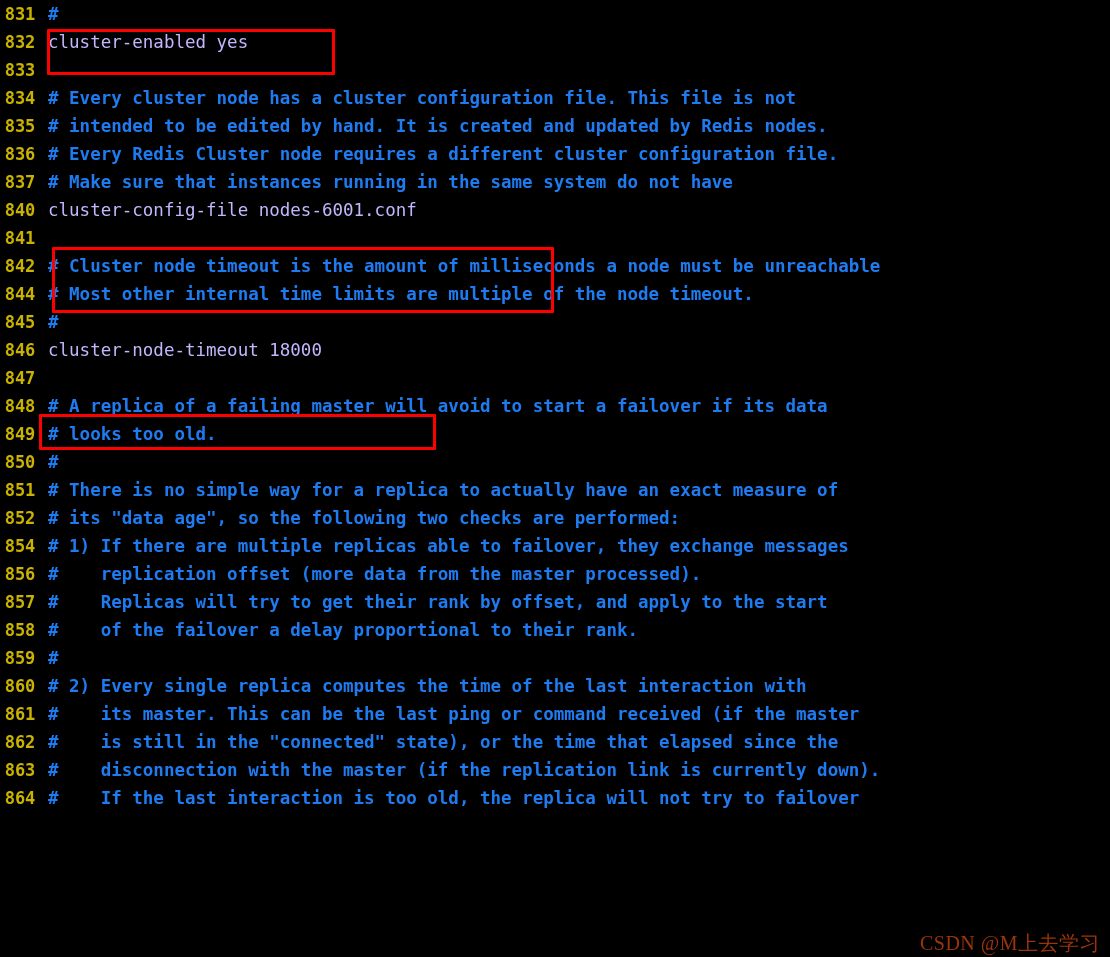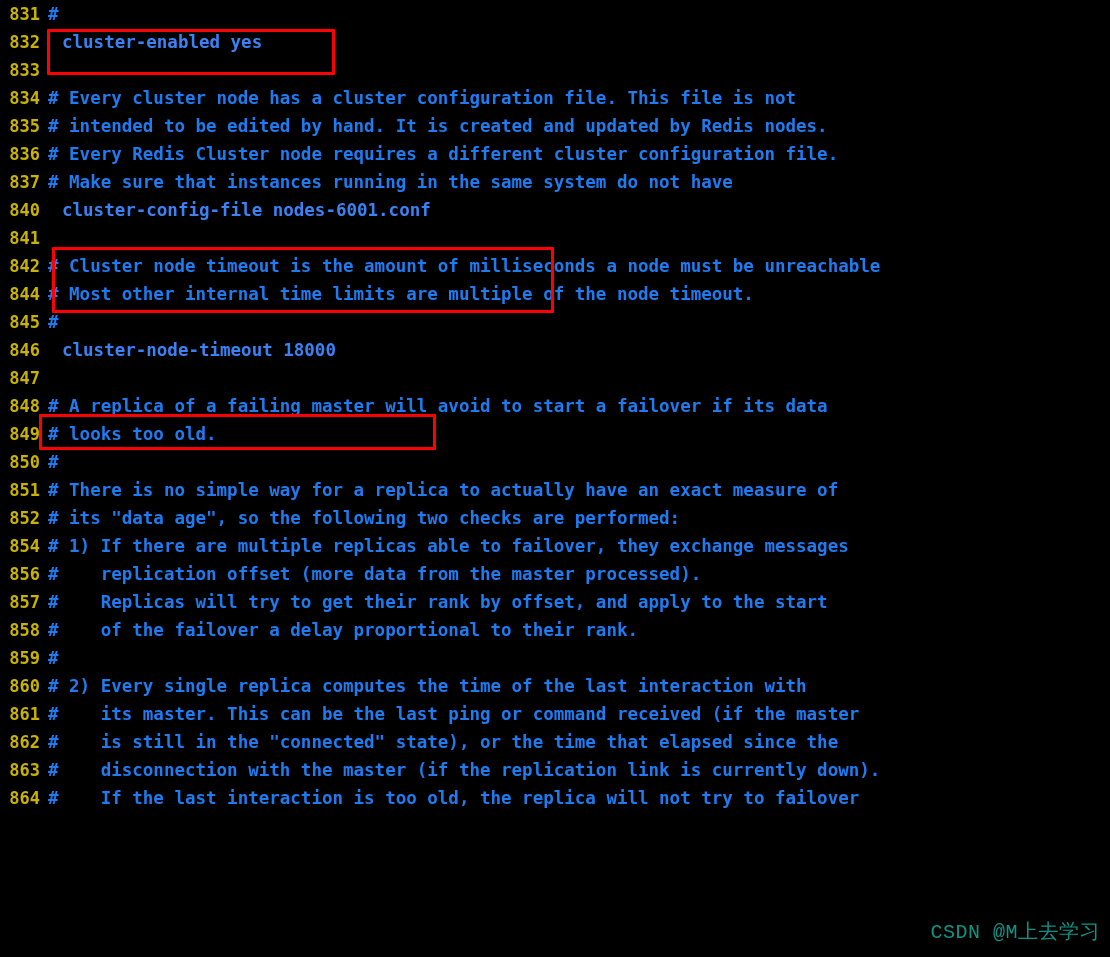--- a/index.html
+++ b/index.html
@@ -27,55 +27,55 @@
     height: 28px;
     line-height: 28px;
     white-space: pre;
     font-size: 17.5px;
     letter-spacing: 0px;
   }
 
   .gutter {
     display: inline-block;
     width: 40px;
-    text-align: right;
+    text-align: center;
     color: #c9b300;
     font-weight: bold;
     font-size: 17px;
     vertical-align: top;
   }
 
   .code {
     display: inline-block;
     padding-left: 8px;
     vertical-align: top;
     white-space: pre;
   }
 
   .comment { color: #1f7bf0; font-weight: bold; }
-  .directive { color: #3b82f6; font-weight: bold; margin-left: 14px; }
+  .directive { color: #c4b5fd; font-weight: normal; }
   .blank { color: transparent; }
 
   
   .hlbox {
     position: absolute;
     border: 3px solid #fe0000;
     box-sizing: border-box;
     pointer-events: none;
     background: transparent;
     border-radius: 1px;
   }
 
   .watermark {
     position: absolute;
     right: 10px;
-    bottom: 12px;
-    color: #14b8a6;
+    bottom: 0;
+    color: #c2410c;
     opacity: 0.80;
-    font-family: Liberation Mono, monospace;
+    font-family: Liberation Serif, serif;
     font-size: 20px;
     letter-spacing: 0.5px;
     white-space: nowrap;
   }
 </style>
 </head>
 <body>
 
 <div id="editor">
   <div id="lines-container">

